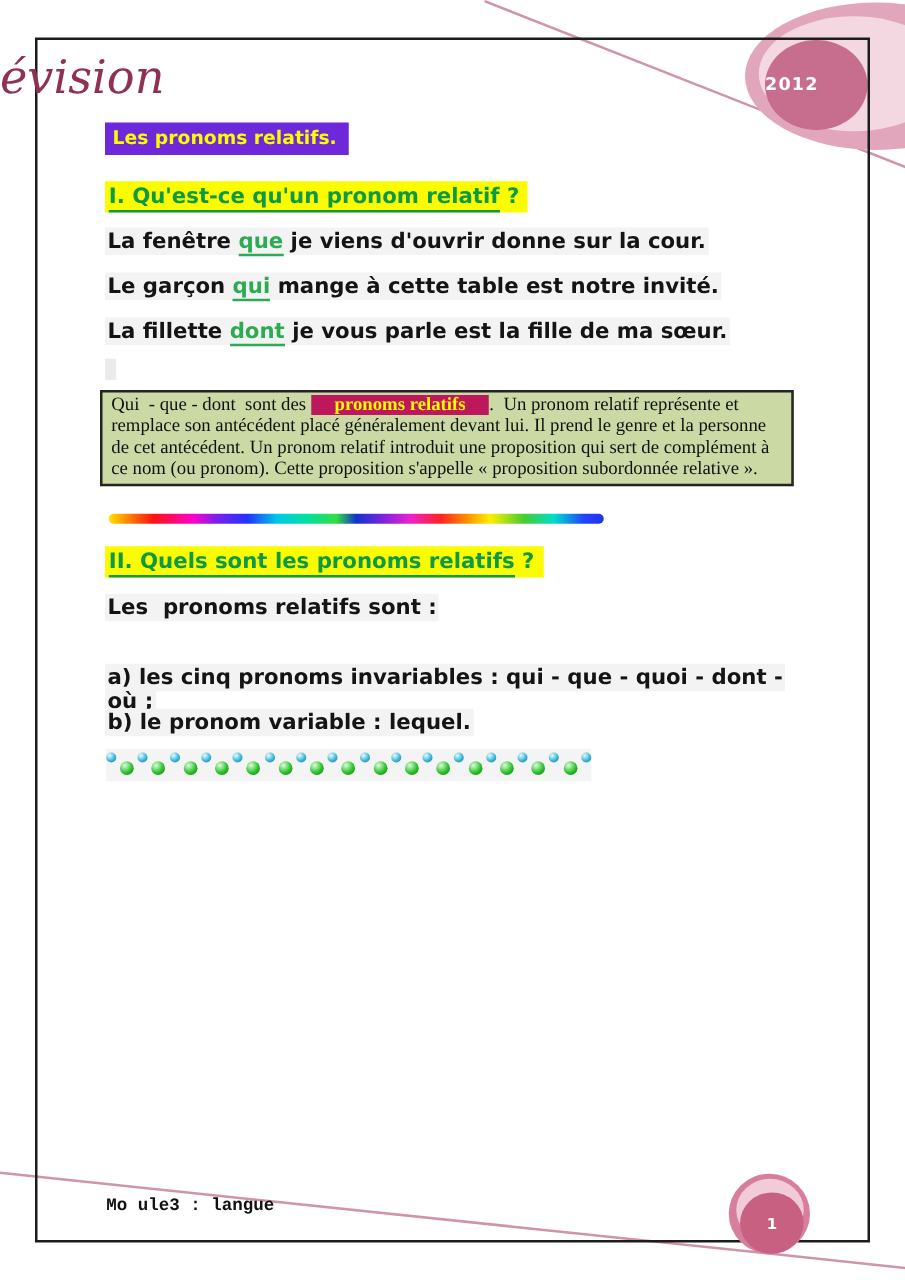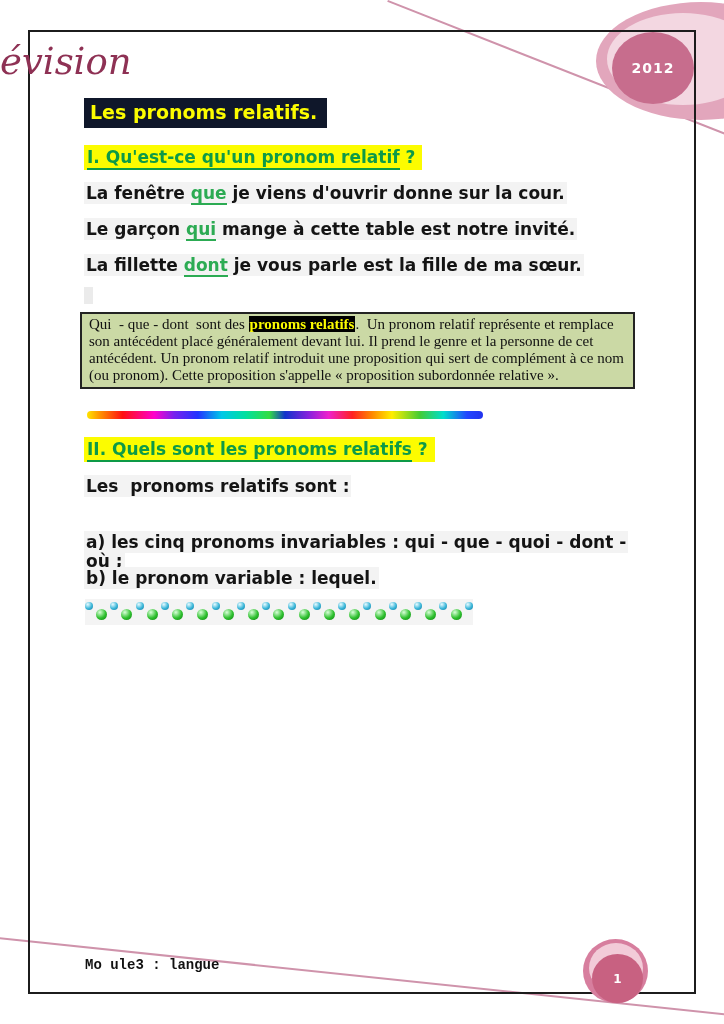--- a/index.html
+++ b/index.html
@@ -14,41 +14,41 @@
   .frame {
     position:absolute; left:28px; top:30px; width:664px; height:960px;
     border:2px solid #1c1c1c; z-index:2; pointer-events:none;
   }
 
   
   .deco { position:absolute; border-radius:50%; }
   .top-outer { left:596px; top:2px;  width:210px; height:118px; background:#e2a6bc; z-index:1; }
   .top-mid   { left:607px; top:13px; width:152px; height:92px;  background:#f3d7e1; z-index:1; }
   .top-inner { left:612px; top:32px; width:82px;  height:72px;  background:#c76d8d; z-index:1;
-               display:flex; align-items:center; justify-content:center;
+               display:flex; align-items:center; 
                color:#ffffff; font-weight:bold; font-size:14px; letter-spacing:1px; }
 
   
   .diag { position:absolute; border-top:2px solid #cf93ab; transform-origin:0 0; z-index:0; }
   .diag-top    { left:388px; top:0px;   width:362px; transform:rotate(21.5deg); }
   .diag-bottom { left:-2px;  top:937px; width:732px; transform:rotate(6deg); z-index:1; }
 
   
   .title {
     position:absolute; left:0; top:40px; width:724px; text-align:left;
     font-family:"DejaVu Serif", serif; font-style:italic;
     font-size:37px; color:#8e3154; z-index:3;
   }
 
   .content { position:absolute; left:0; top:0; width:724px; z-index:3; }
 
   .banner {
     position:absolute; left:84px; top:98px;
-    background:#0f172a; color:#fcfc00;
-    font-size:19px; font-weight:bold; padding:3px 10px 5px 6px;
+    background:#6d28d9; color:#fcfc00;
+    font-size:15px; font-weight:bold; padding:3px 10px 5px 6px;
   }
 
   .heading {
     position:absolute; background:#fcfc00; color:#0d9a47;
     font-size:17px; font-weight:bold; padding:2px 7px 3px 3px;
   }
   .h1 { left:84px; top:145px; }
   .h2 { left:84px; top:437px; }
   .heading .u { border-bottom:2px solid currentColor; padding-bottom:1px; }
 
@@ -61,21 +61,21 @@
   .pronoun { color:#2cab53; border-bottom:2px solid #2cab53; padding-bottom:0px; }
 
   .artifact { position:absolute; left:84px; top:287px; width:9px; height:17px; background:#ebebeb; }
 
   .defbox {
     position:absolute; left:80px; top:312px; width:537px;
     background:#cbd9a5; border:2px solid #232323;
     font-family:"Liberation Serif", serif; font-size:15px; line-height:17px;
     color:#111111; padding:2px 7px 3px 7px;
   }
-  .hl { background:#000000; color:#fcfc00; font-weight:bold; padding:0 1px; }
+  .hl { background:#be185d; color:#fcfc00; font-weight:bold; padding:0 19px; }
 
   .rainbow {
     position:absolute; left:87px; top:411px; width:396px; height:8px; border-radius:4px;
     background:linear-gradient(90deg,
       #ffe400 0%, #ff9900 3%, #ff1111 9%, #ff00cc 17%, #7722ee 22%,
       #2233ff 28%, #00c8e8 34%, #00e0a0 40%, #33dd44 46%,
       #1133cc 50%, #8822dd 56%, #ee22cc 61%, #ff2222 67%,
       #ff8800 72%, #ffee00 77%, #44cc33 84%, #00ddcc 90%, #2244ff 96%, #2233ee 100%);
   }
 

